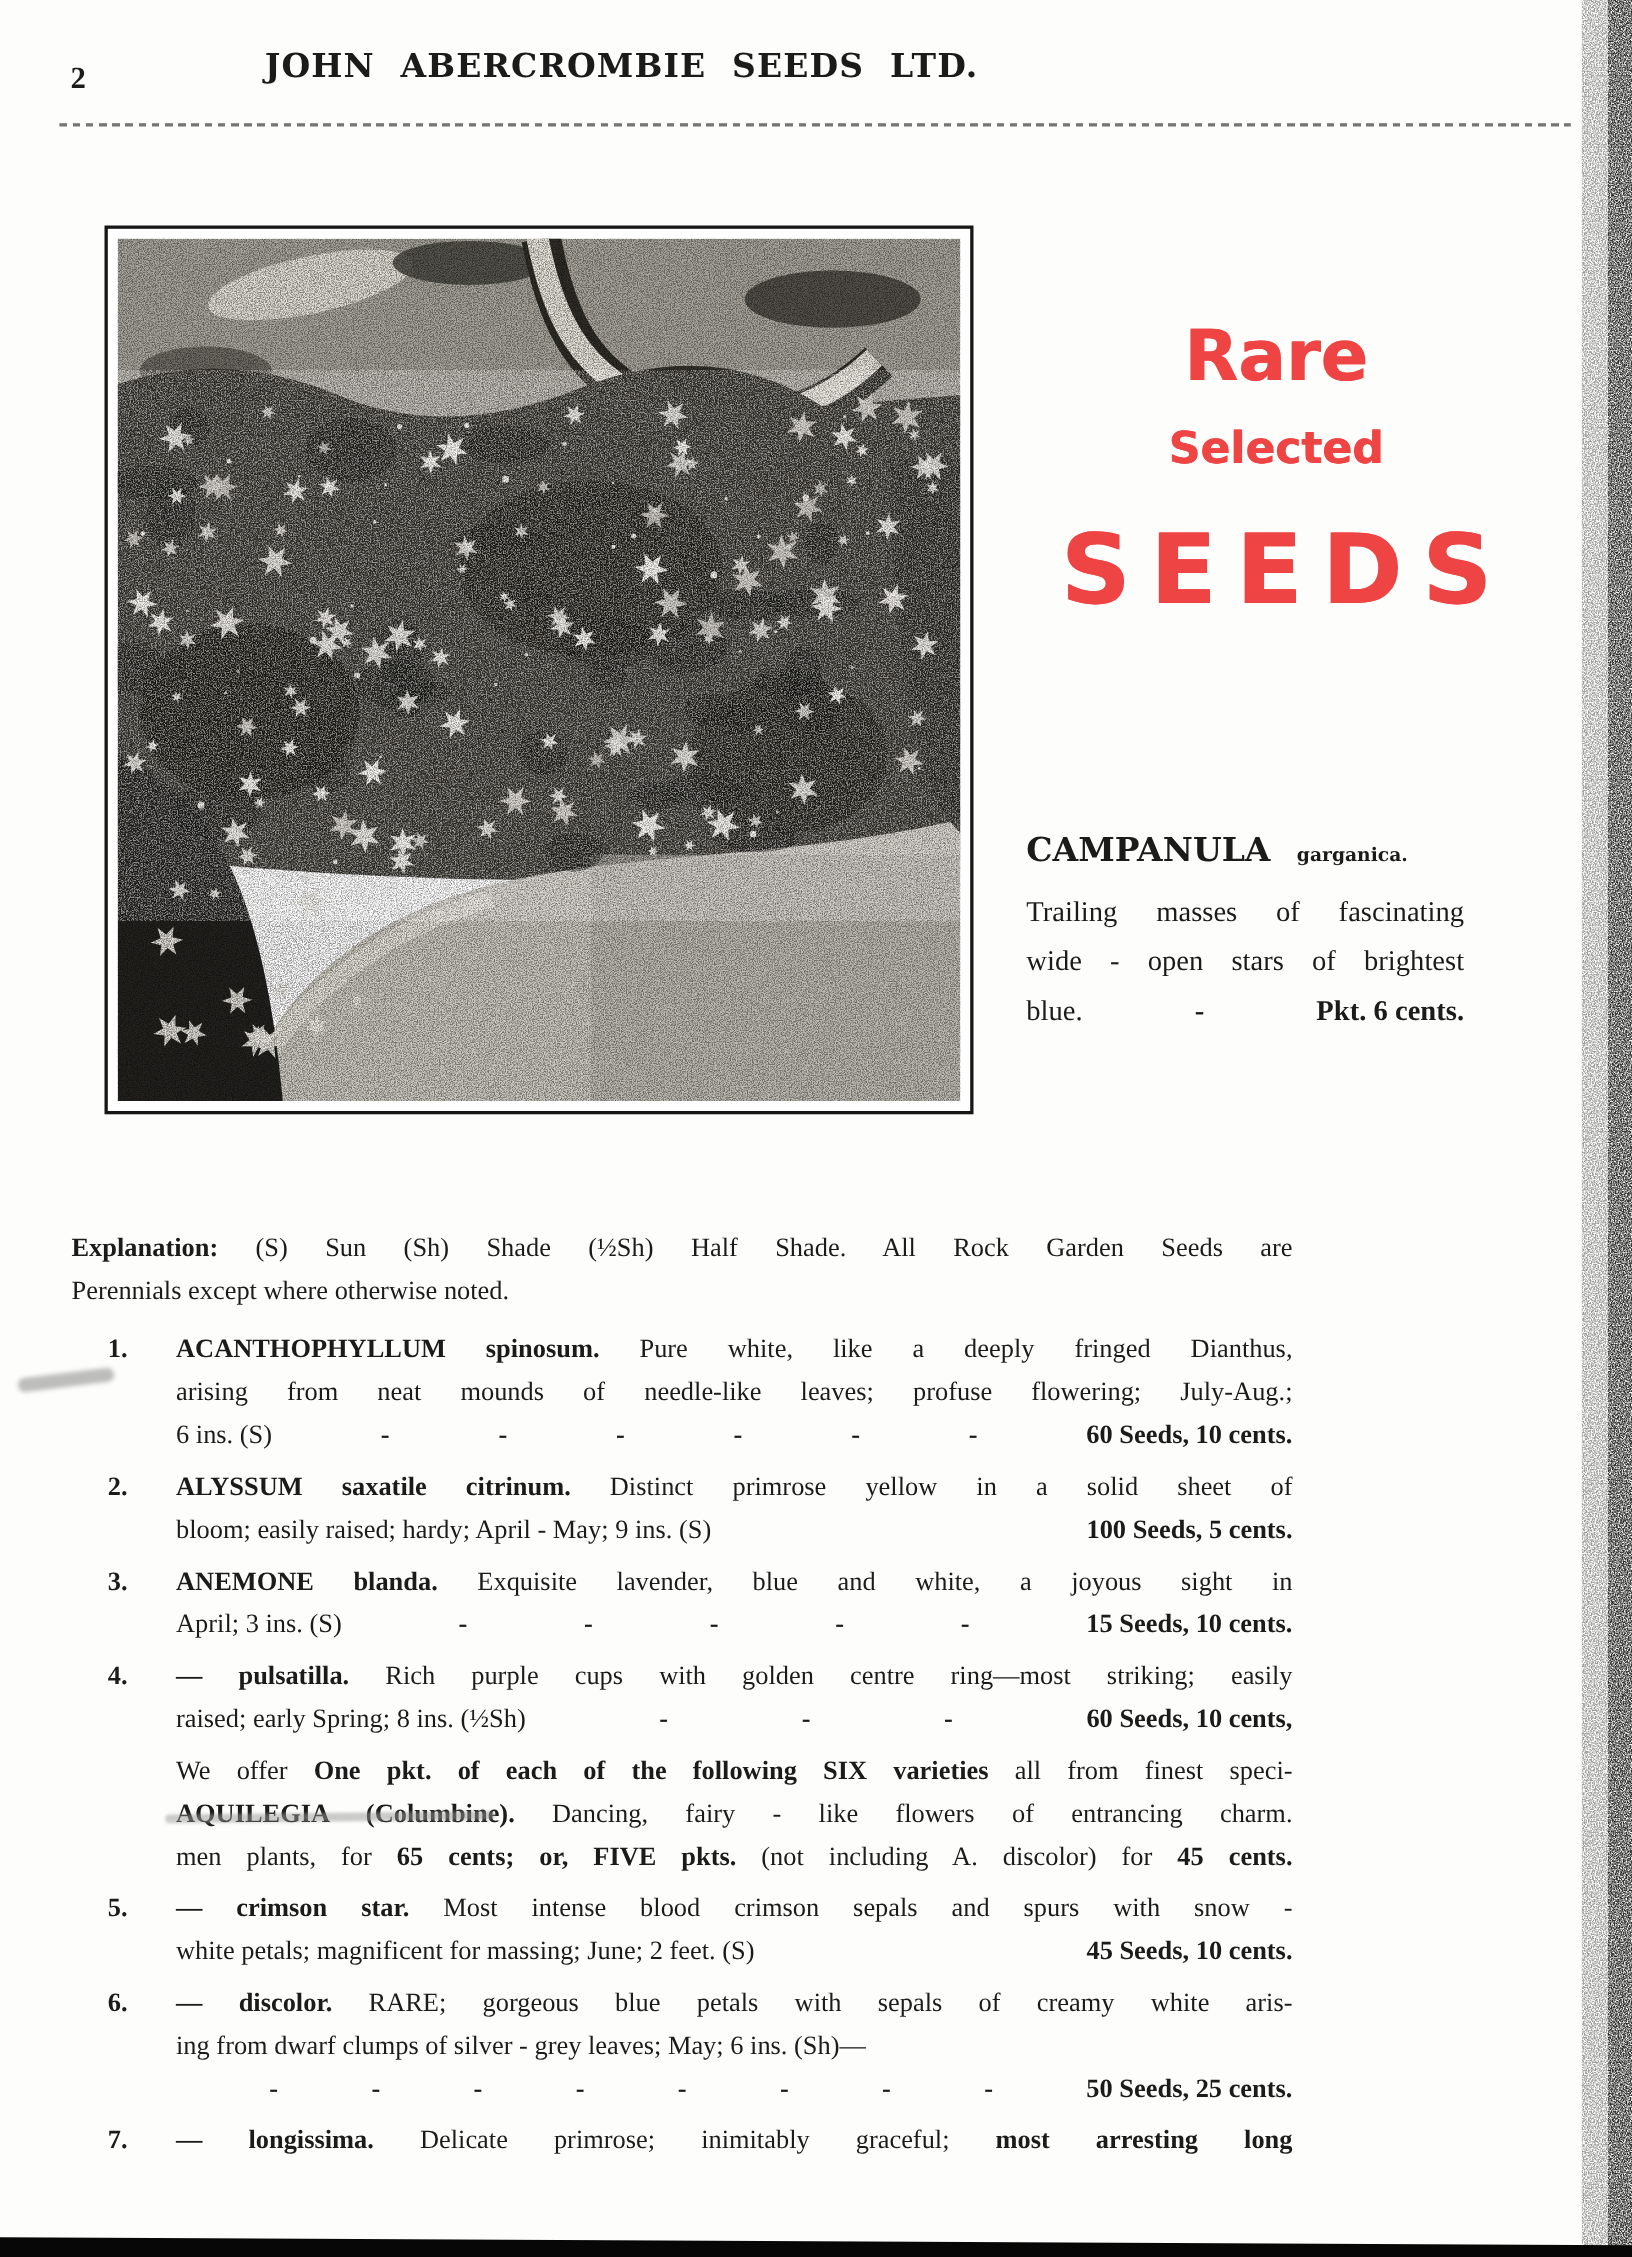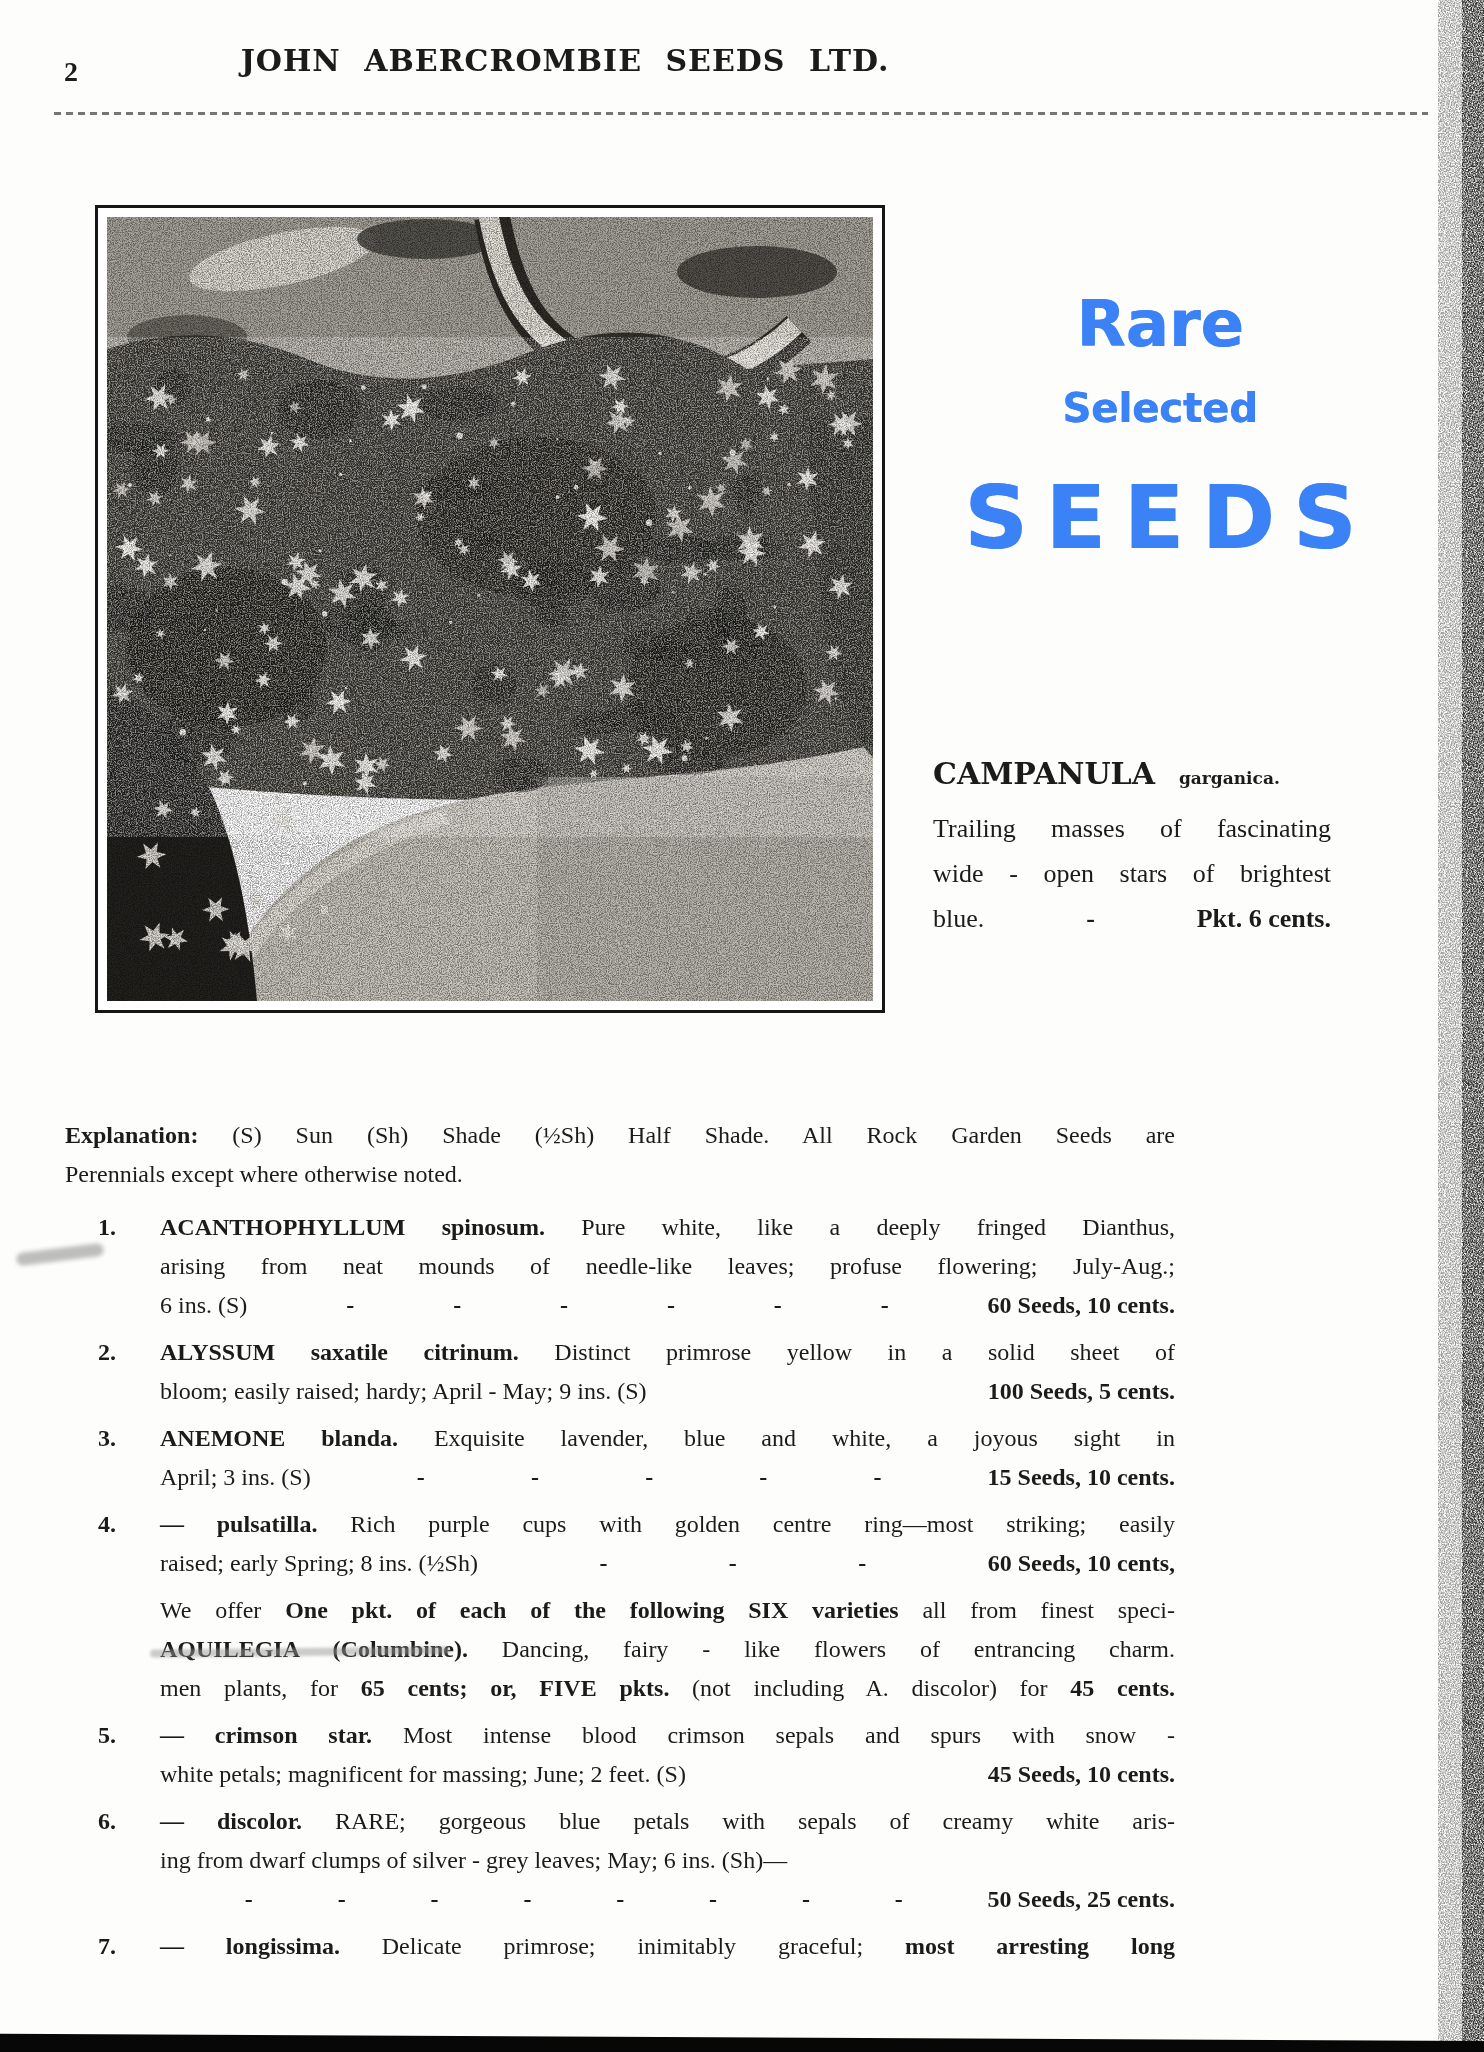--- a/index.html
+++ b/index.html
@@ -11,21 +11,21 @@
                 font-size:30px;font-weight:700;font-family:"DejaVu Serif",serif;
                 letter-spacing:1px;word-spacing:12px;}
   .header-rule{position:absolute;left:54px;top:112px;width:1374px;height:3px;opacity:.7;
                background:repeating-linear-gradient(90deg,#3c3c3c 0 7px,transparent 7px 12px);}
   
   .photo-frame{position:absolute;left:95px;top:205px;width:790px;height:808px;
                border:3px solid #161616;padding:9px;background:#ffffff;box-sizing:border-box;}
   .photo-frame svg{display:block;}
   
   .hero{position:absolute;left:950px;top:292px;width:420px;text-align:center;
-        font-family:"DejaVu Sans",sans-serif;font-weight:700;color:#3b82f6;}
+        font-family:"DejaVu Sans",sans-serif;font-weight:700;color:#ef4444;}
   .hero .h1{font-size:64px;line-height:1;text-shadow:.7px 0 currentColor;}
   .hero .h2{font-size:46px;line-height:1;margin-top:54px;text-shadow:.7px 0 currentColor;}
   .hero .h3{font-size:40px;line-height:1;margin-top:32px;text-shadow:.7px 0 currentColor;}
   .hero .h4{font-size:88px;line-height:1;margin-top:46px;letter-spacing:18px;margin-right:-18px;
             text-shadow:1px 0 currentColor;}
   
   .caption{position:absolute;left:933px;top:756px;width:398px;font-size:26px;line-height:45px;}
   .caption-title{font-weight:700;font-size:30px;line-height:36px;margin-bottom:10px;
                  font-family:"DejaVu Serif",serif;}
   .caption-title .species{font-size:17px;margin-left:24px;}

